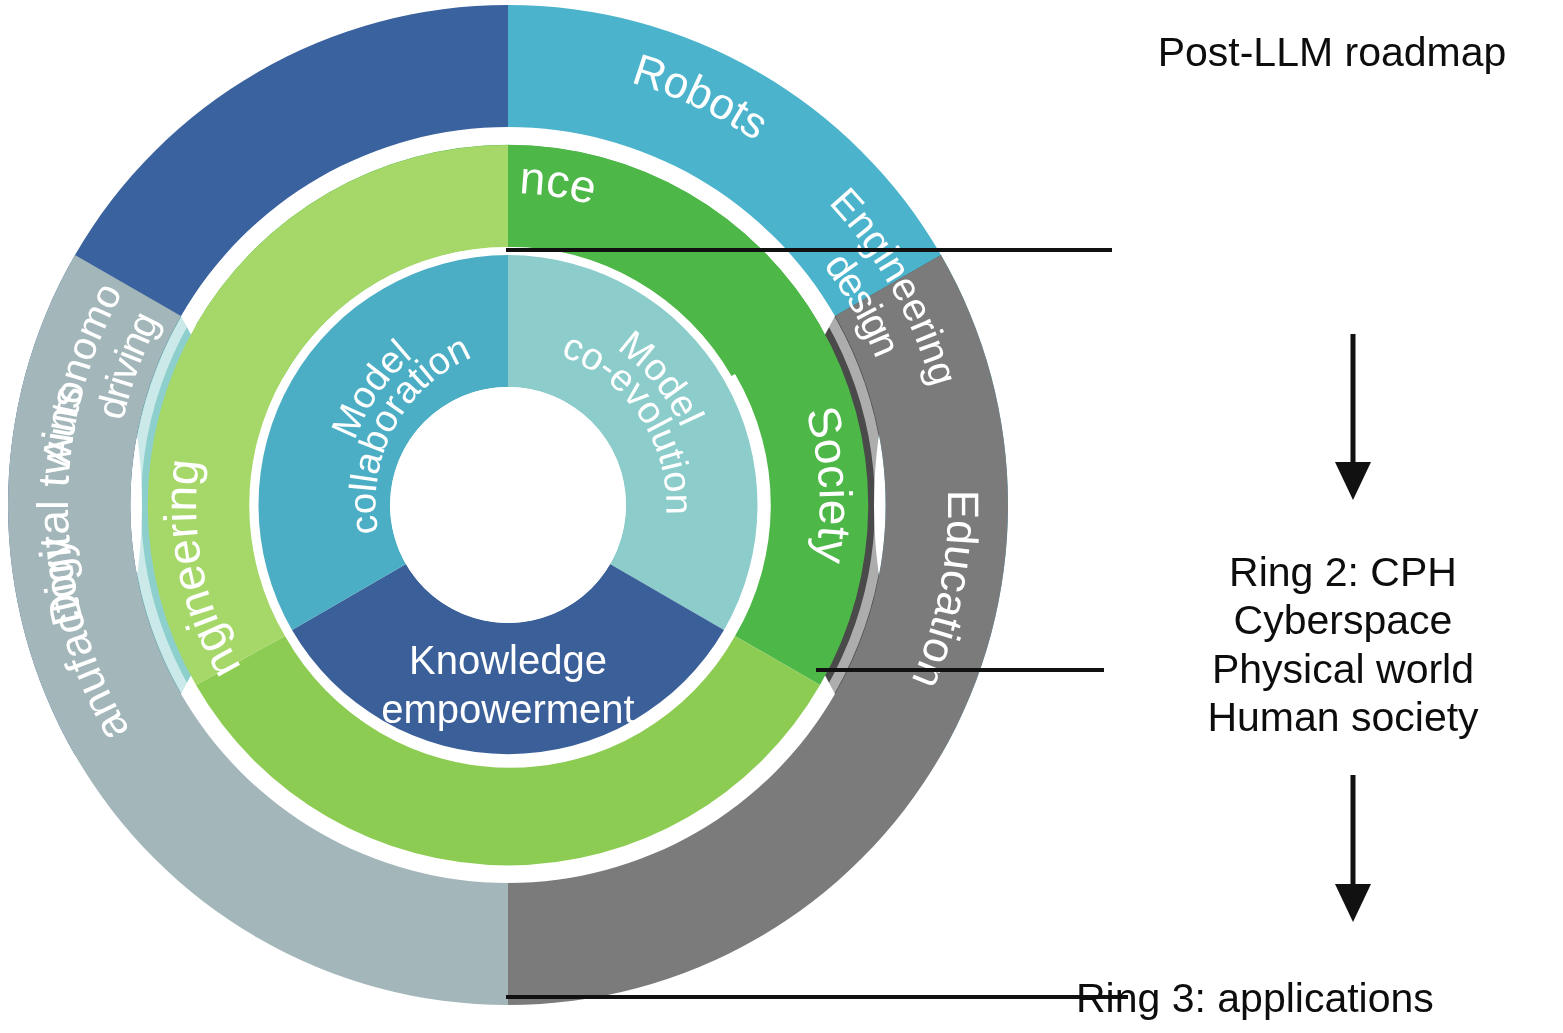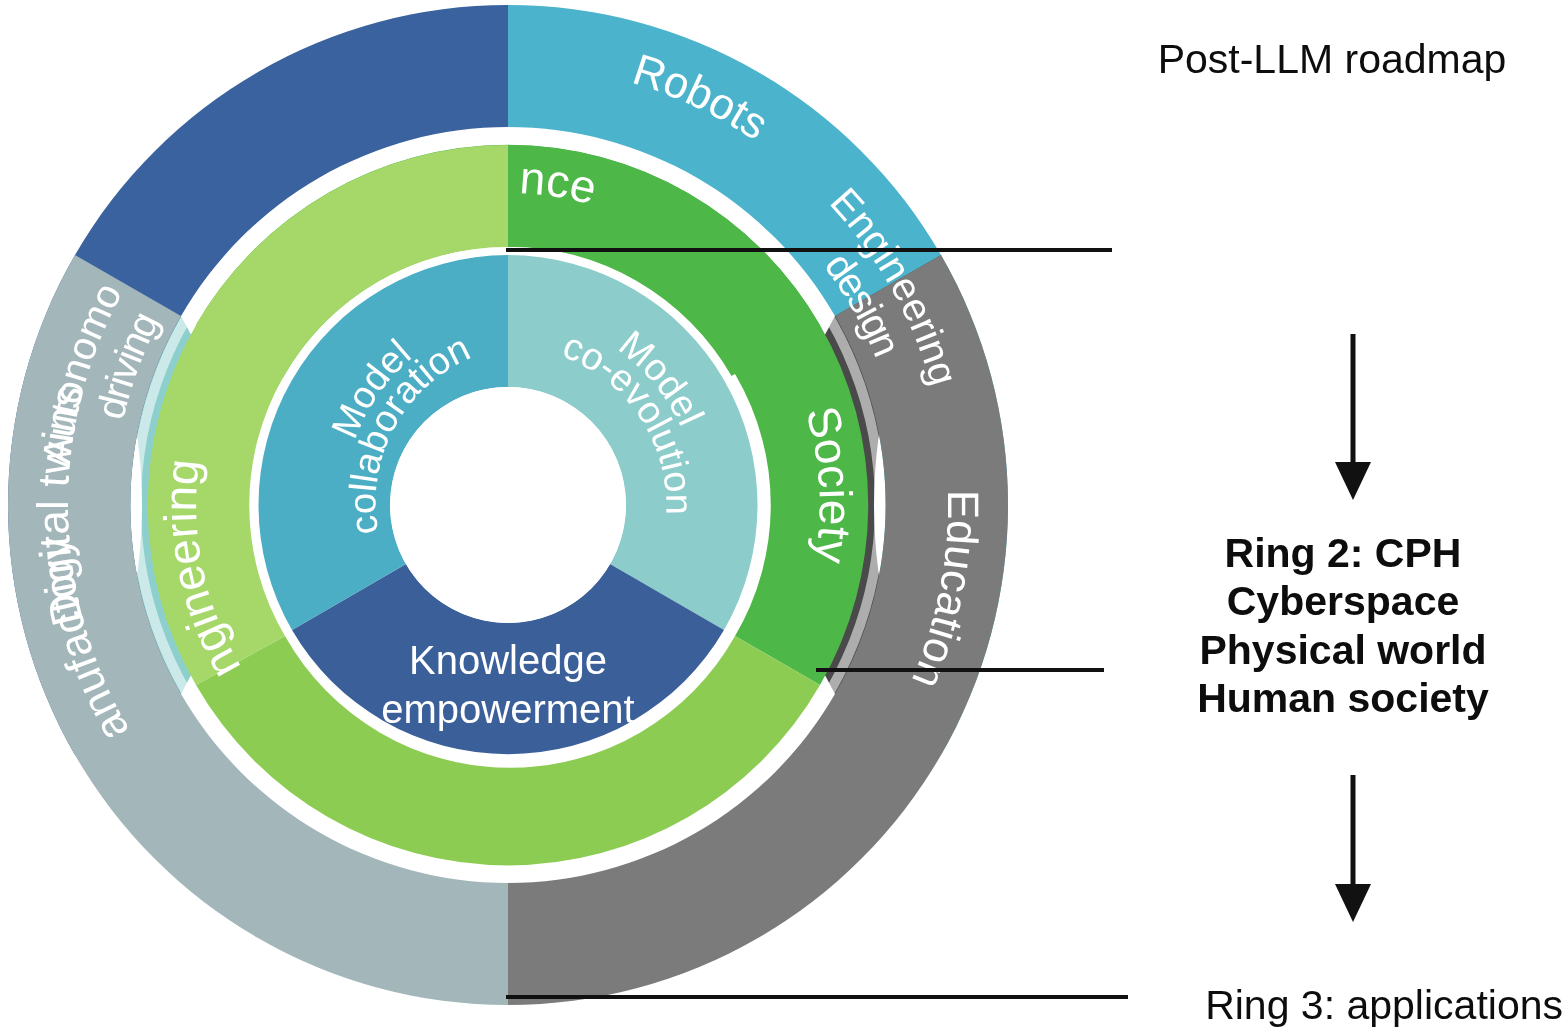--- a/index.html
+++ b/index.html
@@ -32,44 +32,42 @@
     font-weight: 400;
   }
   .side-label {
     position: absolute;
     font-family: "Liberation Sans", sans-serif;
     color: #0d0d0d;
     font-size: 41px;
     line-height: 1.18;
     text-align: center;
     white-space: pre-line;
-    margin-top: 7px;
   }
   #title-label {
     left: 1112px;
     top: 28px;
     width: 440px;
     text-align: center;
   }
   #ring1-label {
     left: 1130px;
     top: 192px;
     width: 420px;
   }
   #ring2-label {
     left: 1128px;
-    top: 522px;
+    top: 548px;
     width: 430px;
-    font-weight: bold;
   }
   #ring3-label {
-    left: 1128px;
+    left: 1076px;
     top: 974px;
     width: 435px;
-    text-align: right;
+    text-align: left;
   }
 </style>
 </head>
 <body>
 
 <div id="root">
 
   <svg id="wheel" viewBox="0 0 1563 1033">
     <defs>
 

